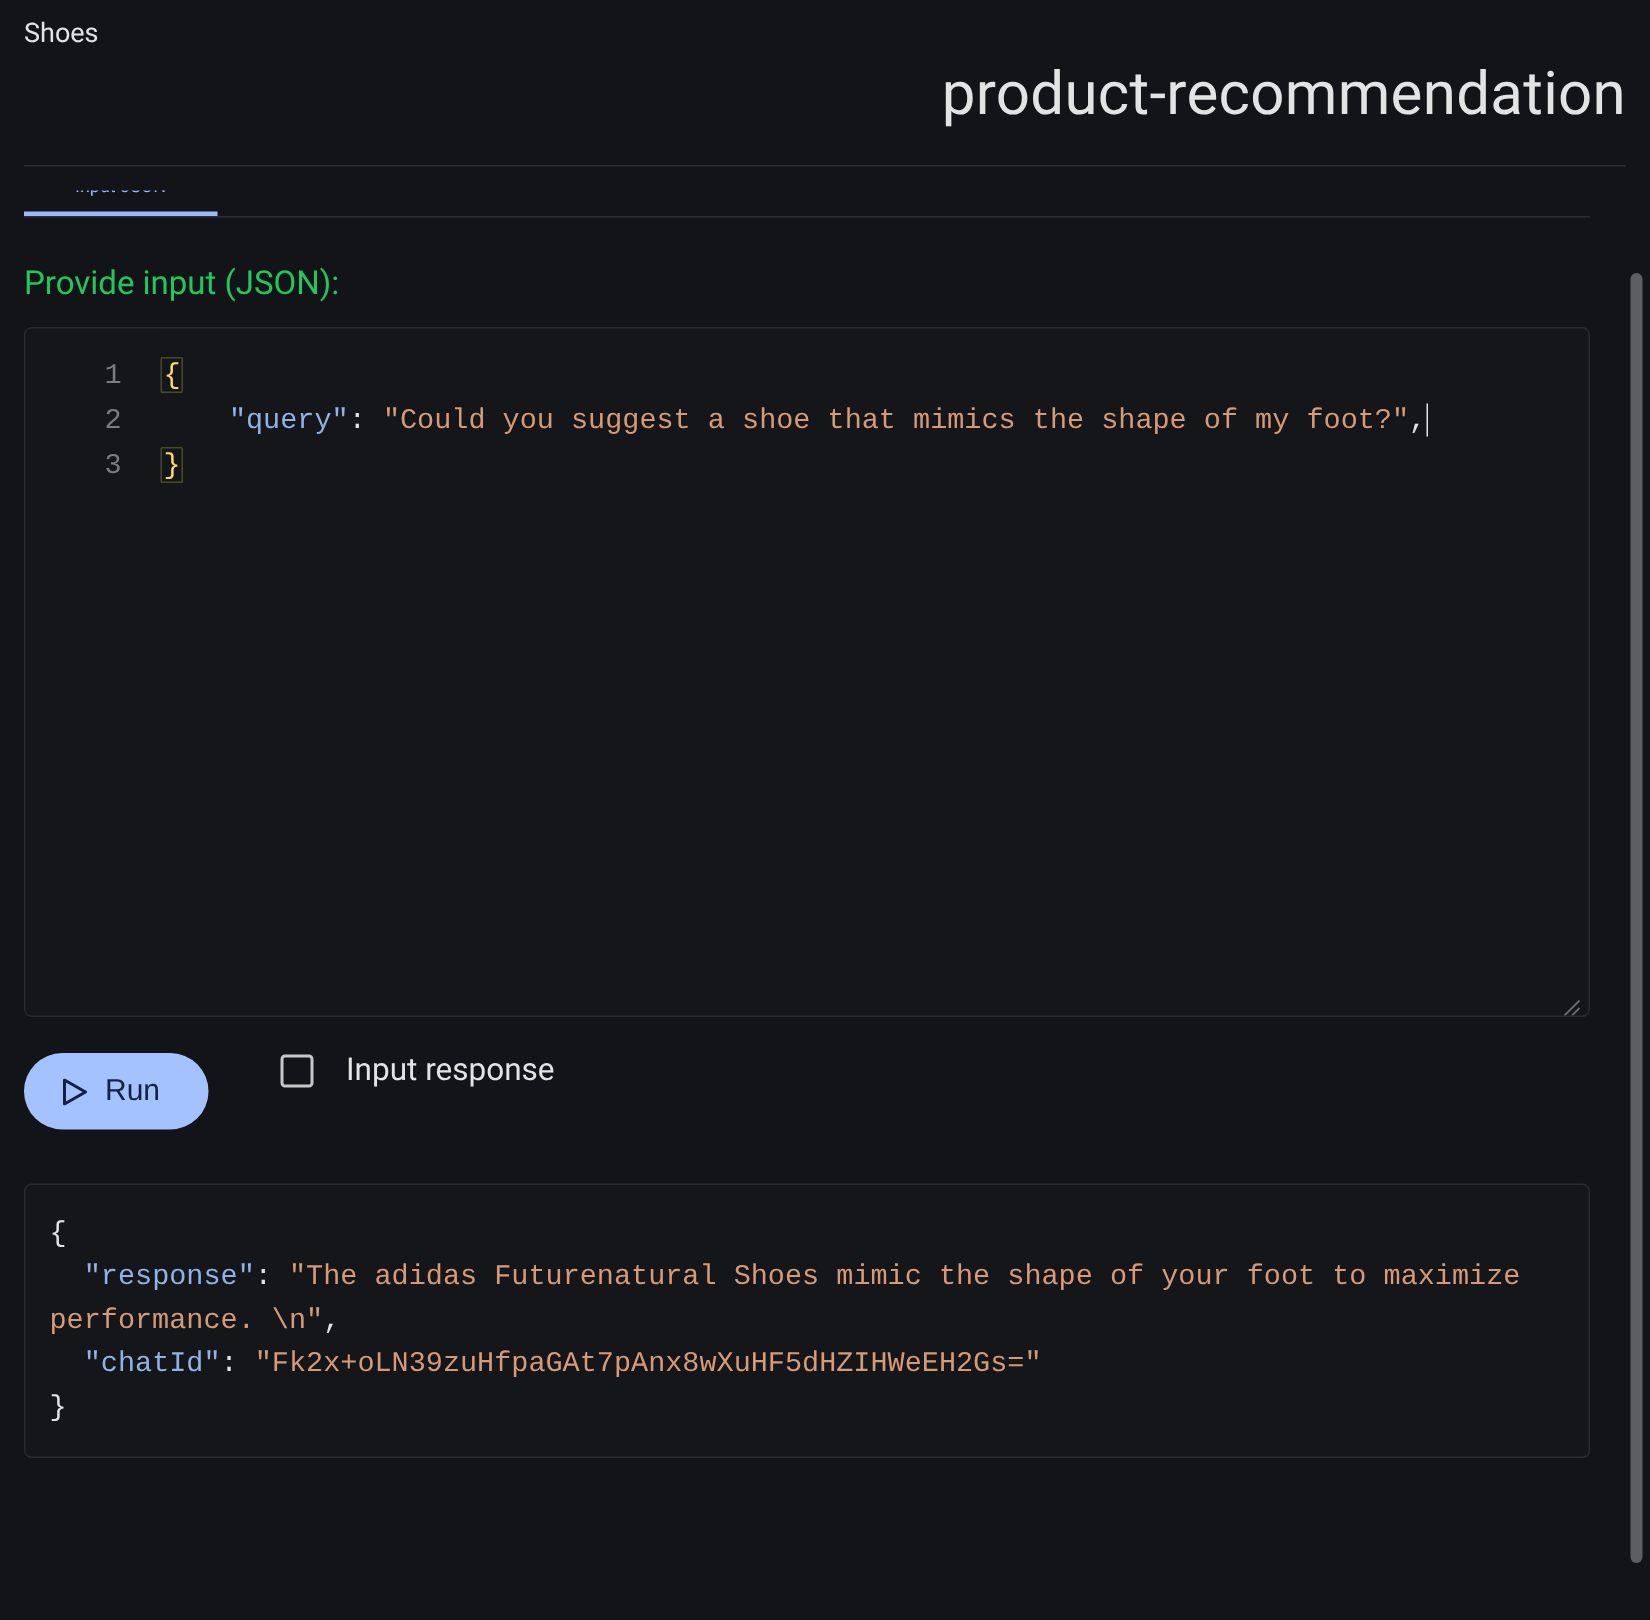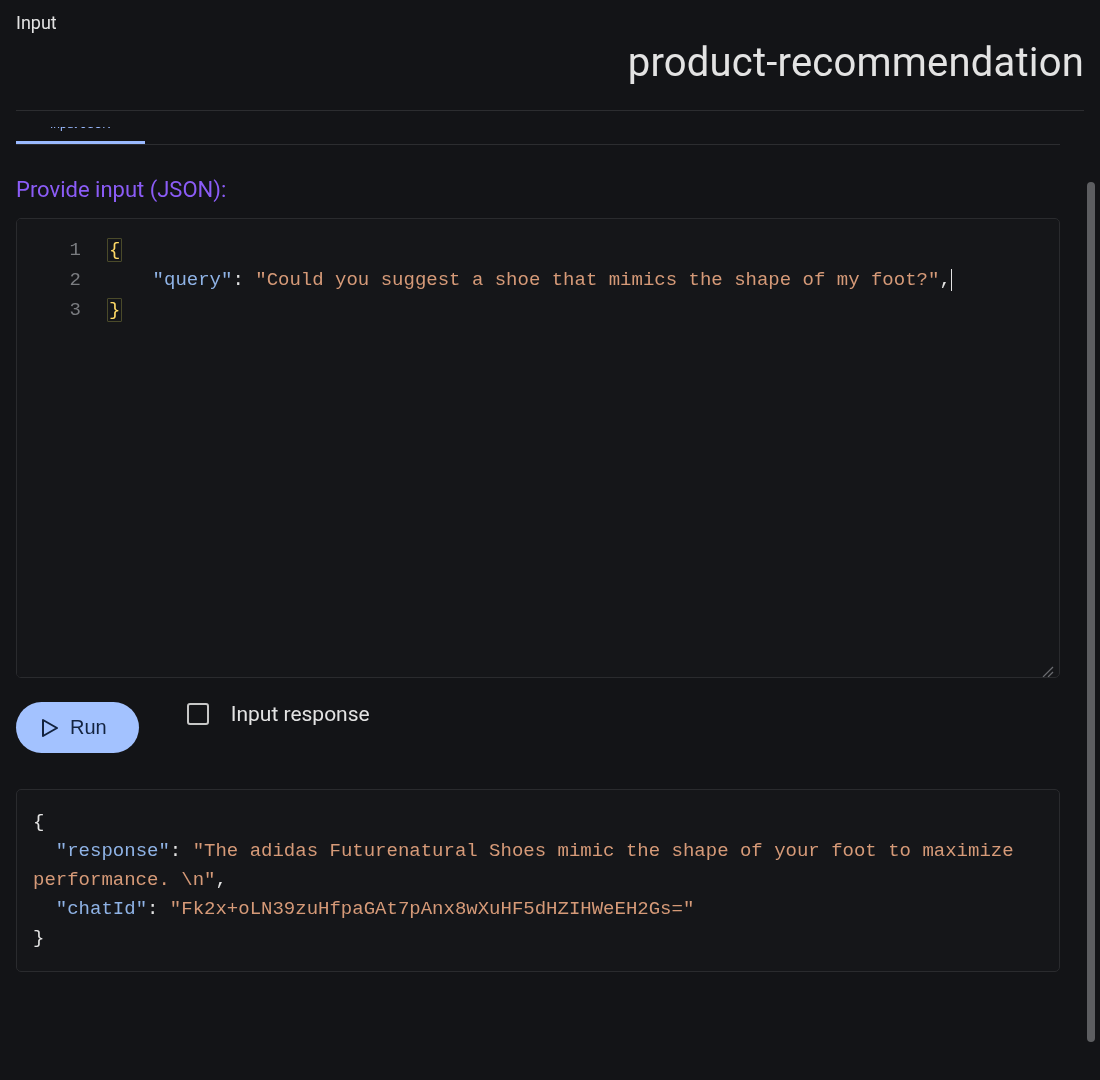--- a/index.html
+++ b/index.html
@@ -52,21 +52,21 @@
       cursor: pointer;
       margin-top: -10px; 
       white-space: nowrap;
     }
     .tab.active {
       color: #9abaff;
       border-bottom: 3px solid #9abaff;
     }
     .section-label {
       font-size: 22px;
-      color: #8b5cf6;
+      color: #22c55e;
       margin: 32px 0 16px 0;
     }
     .code-editor {
       background: #151619;
       border: 1px solid #2a2b2e;
       border-radius: 5px;
       margin: 0 0 24px 0;
       height: 460px;
       position: relative;
       font-family: "SFMono-Regular", Consolas, "Liberation Mono", Menlo, monospace;
@@ -197,21 +197,21 @@
     }
     .content-wrap {
       padding-right: 24px;
     }
   </style>
 </head>
 <body>
 
 <div class="page">
 
-  <div class="breadcrumb">Input</div>
+  <div class="breadcrumb">Shoes</div>
   <h1 class="page-title">product-recommendation</h1>
 
   <div class="hr"></div>
 
   <div class="content-wrap">
 
     <div class="tabs">
       <div class="tab active">Input JSON</div>
     </div>
 

